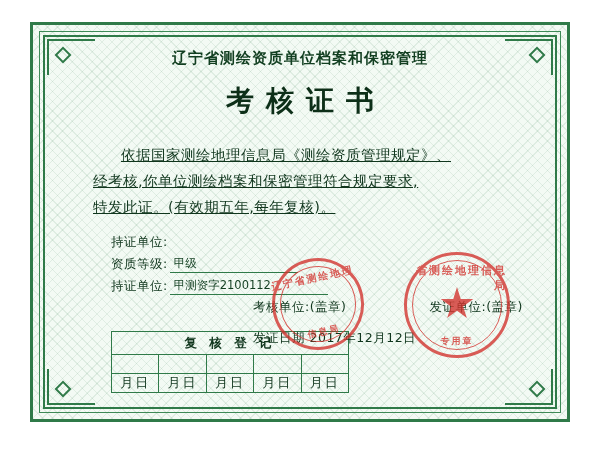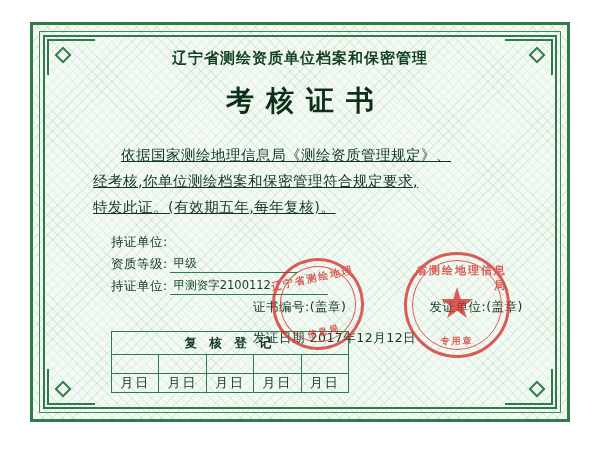--- a/index.html
+++ b/index.html
@@ -314,21 +314,21 @@
           <td class="cellspan">月日</td>
           <td class="cellspan">月日</td>
           <td class="cellspan">月日</td>
         </tr>
       </tbody>
         </table>
 
       <div class="sign-area">
         <div class="sign-row">
           <span class="sign-item">
-            <span>证书编号:</span><span>(盖章)</span>
+            <span>考核单位:</span><span>(盖章)</span>
           </span>
           <span class="sign-item">
             <span>发证单位:</span><span>(盖章)</span>
           </span>
         </div>
         <div class="sign-date">
           <span>发证日期</span>
           <span>2017年12月12日</span>
         </div>
       </div>

